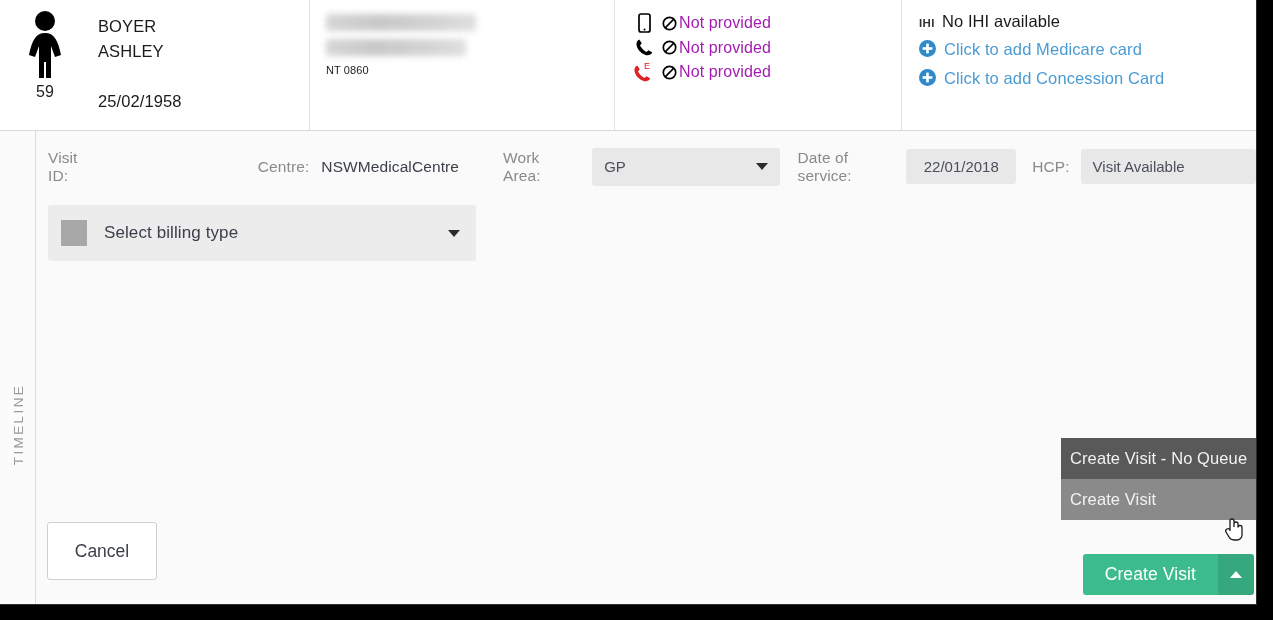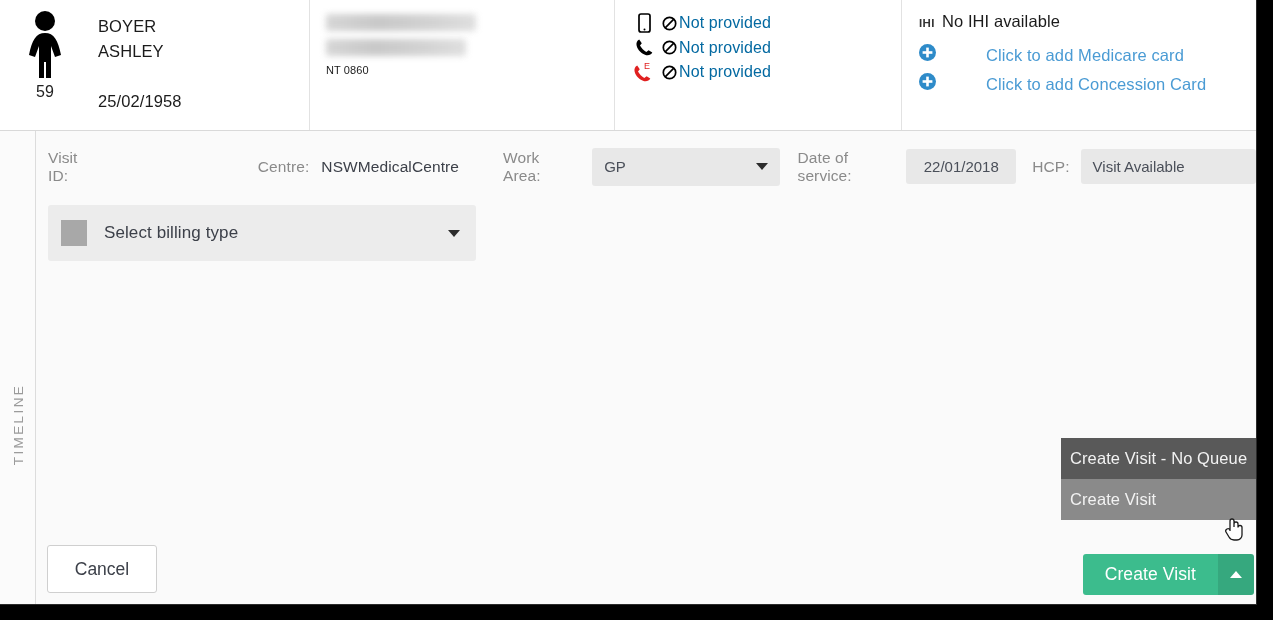--- a/index.html
+++ b/index.html
@@ -68,33 +68,33 @@
   }
 
   
   .contact { padding: 11px 0 0 14px; }
   .c-row {
     display: flex; align-items: center;
     height: 24.5px; margin-bottom: 0px;
   }
   .c-ico { width: 30px; display: flex; justify-content: center; align-items: center; }
   .c-ban { width: 20px; display: flex; justify-content: center; align-items: center; }
-  .c-text { font-size: 16px; color: #0369a1; letter-spacing: .1px; }
+  .c-text { font-size: 16px; color: #a21caf; letter-spacing: .1px; }
 
   
   .ihi { padding: 12px 0 0 17px; }
   .ihi-row1 { display: flex; align-items: baseline; height: 24px; }
   .ihi-tag {
     font-size: 11.5px; color: #333; letter-spacing: .4px;
     font-weight: 600; margin-right: 7px;
   }
   .ihi-txt { font-size: 16.5px; color: #1b1b1b; letter-spacing: .1px; }
   .ihi-link {
-    display: flex; align-items: flex-end; height: 25px;
-    margin-top: 4px; cursor: pointer; gap: 42px;
+    display: flex; align-items: flex-start; height: 25px;
+    margin-top: 4px; cursor: pointer;
   }
   .ihi-link span.lbl {
     font-size: 16.5px; color: #4a9bd4; margin-left: 8px; letter-spacing: .1px;
   }
 
   
   .body-wrap { display: flex; height: 474px; }
   .rail {
     width: 36px; background: #fbfbfb;
     border-right: 1px solid #dcdcdc;
@@ -141,22 +141,22 @@
     display: flex; align-items: center;
     padding: 0 16px 0 13px; cursor: pointer;
   }
   .swatch { width: 26px; height: 26px; background: #a8a8a8; }
   .billing-lbl {
     flex: 1; margin-left: 17px;
     font-size: 17px; color: #3c4049; letter-spacing: .1px;
   }
 
   .cancel-btn {
-    position: absolute; left: 11px; bottom: 12px;
-    width: 110px; height: 48px;
+    position: absolute; left: 11px; bottom: 25px;
+    width: 110px; height: 58px;
     background: #fff; border: 1px solid #cfcfcf; border-radius: 3px;
     font-size: 17.5px; color: #3c4049;
     display: flex; align-items: center; justify-content: center;
     cursor: pointer;
     font-family: "Liberation Sans", sans-serif;
   }
 
   
   .menu {
     position: absolute; right: 0px; bottom: 85px;

